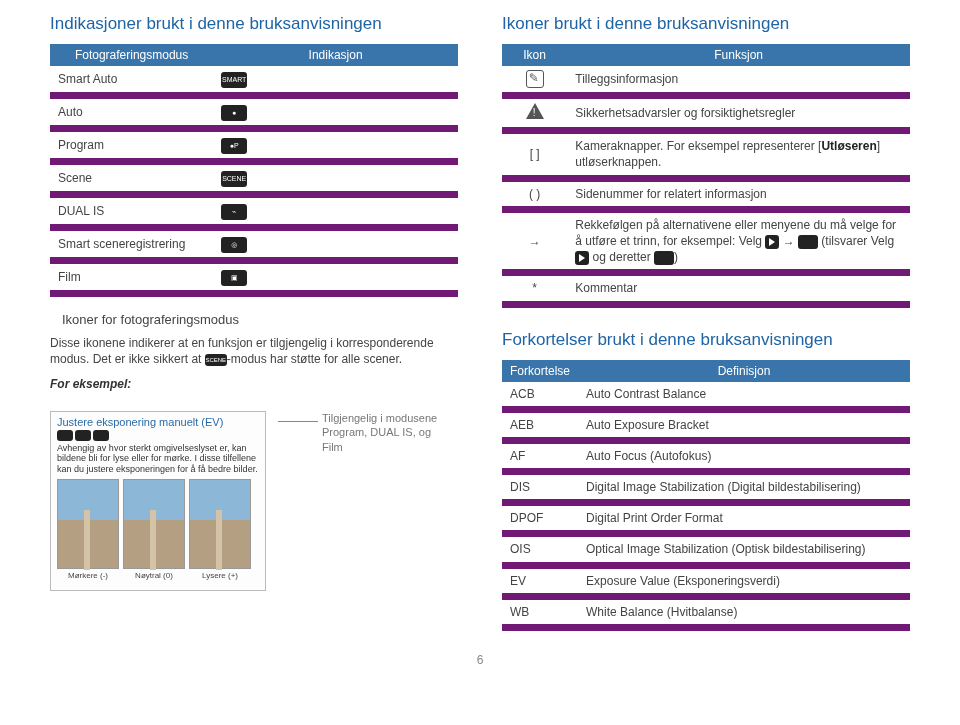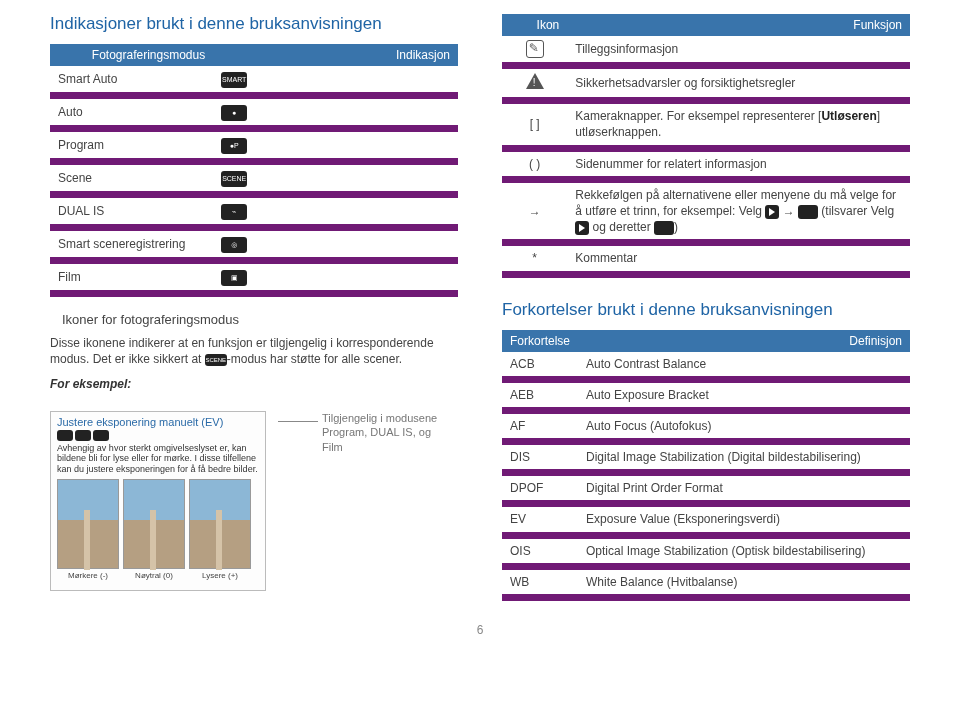--- a/index.html
+++ b/index.html
@@ -18,21 +18,21 @@
     color: #1f64a5;
     font-size: 17px;
     font-weight: normal;
     margin-bottom: 10px;
   }
   table { width: 100%; border-collapse: collapse; }
   th {
     background: #3974ab;
     color: #fff;
     font-weight: normal;
-    text-align: right;
+    text-align: center;
     padding: 4px 8px;
     font-size: 12px;
   }
   td {
     padding: 4px 8px;
     border-bottom: 7px solid #701a75;
     font-size: 12px;
     vertical-align: middle;
     line-height: 1.35;
   }
@@ -173,20 +173,21 @@
         </div>
       </div>
       <div style="display:flex;align-items:flex-start;">
         <div class="leader-line"></div>
         <div class="example-note">Tilgjengelig i modusene Program, DUAL IS, og Film</div>
       </div>
     </div>
   </div>
 
   <div class="col">
+    <h2>Ikoner brukt i denne bruksanvisningen</h2>
     <table class="icons-table">
       <tbody>
           <tr>
         <th>Ikon</th>
         <th>Funksjon</th>
       </tr>
       <tr>
         <td><span class="sym-note"><span class="sym-icon"></span></span></td>
         <td>Tilleggsinformasjon</td>
       </tr>
@@ -238,26 +239,26 @@
           </tr>
       <tr>
             <td>DIS</td>
             <td>Digital Image Stabilization (Digital bildestabilisering)</td>
           </tr>
       <tr>
             <td>DPOF</td>
             <td>Digital Print Order Format</td>
           </tr>
       <tr>
+            <td>OIS</td>
+            <td>Optical Image Stabilization (Optisk bildestabilisering)</td>
+          </tr>
+      <tr>
             <td>EV</td>
             <td>Exposure Value (Eksponeringsverdi)</td>
-          </tr>
-      <tr>
-            <td>OIS</td>
-            <td>Optical Image Stabilization (Optisk bildestabilisering)</td>
           </tr>
       <tr>
             <td>WB</td>
             <td>White Balance (Hvitbalanse)</td>
           </tr>
     </tbody>
       </table>
   </div>
 </div>
 

